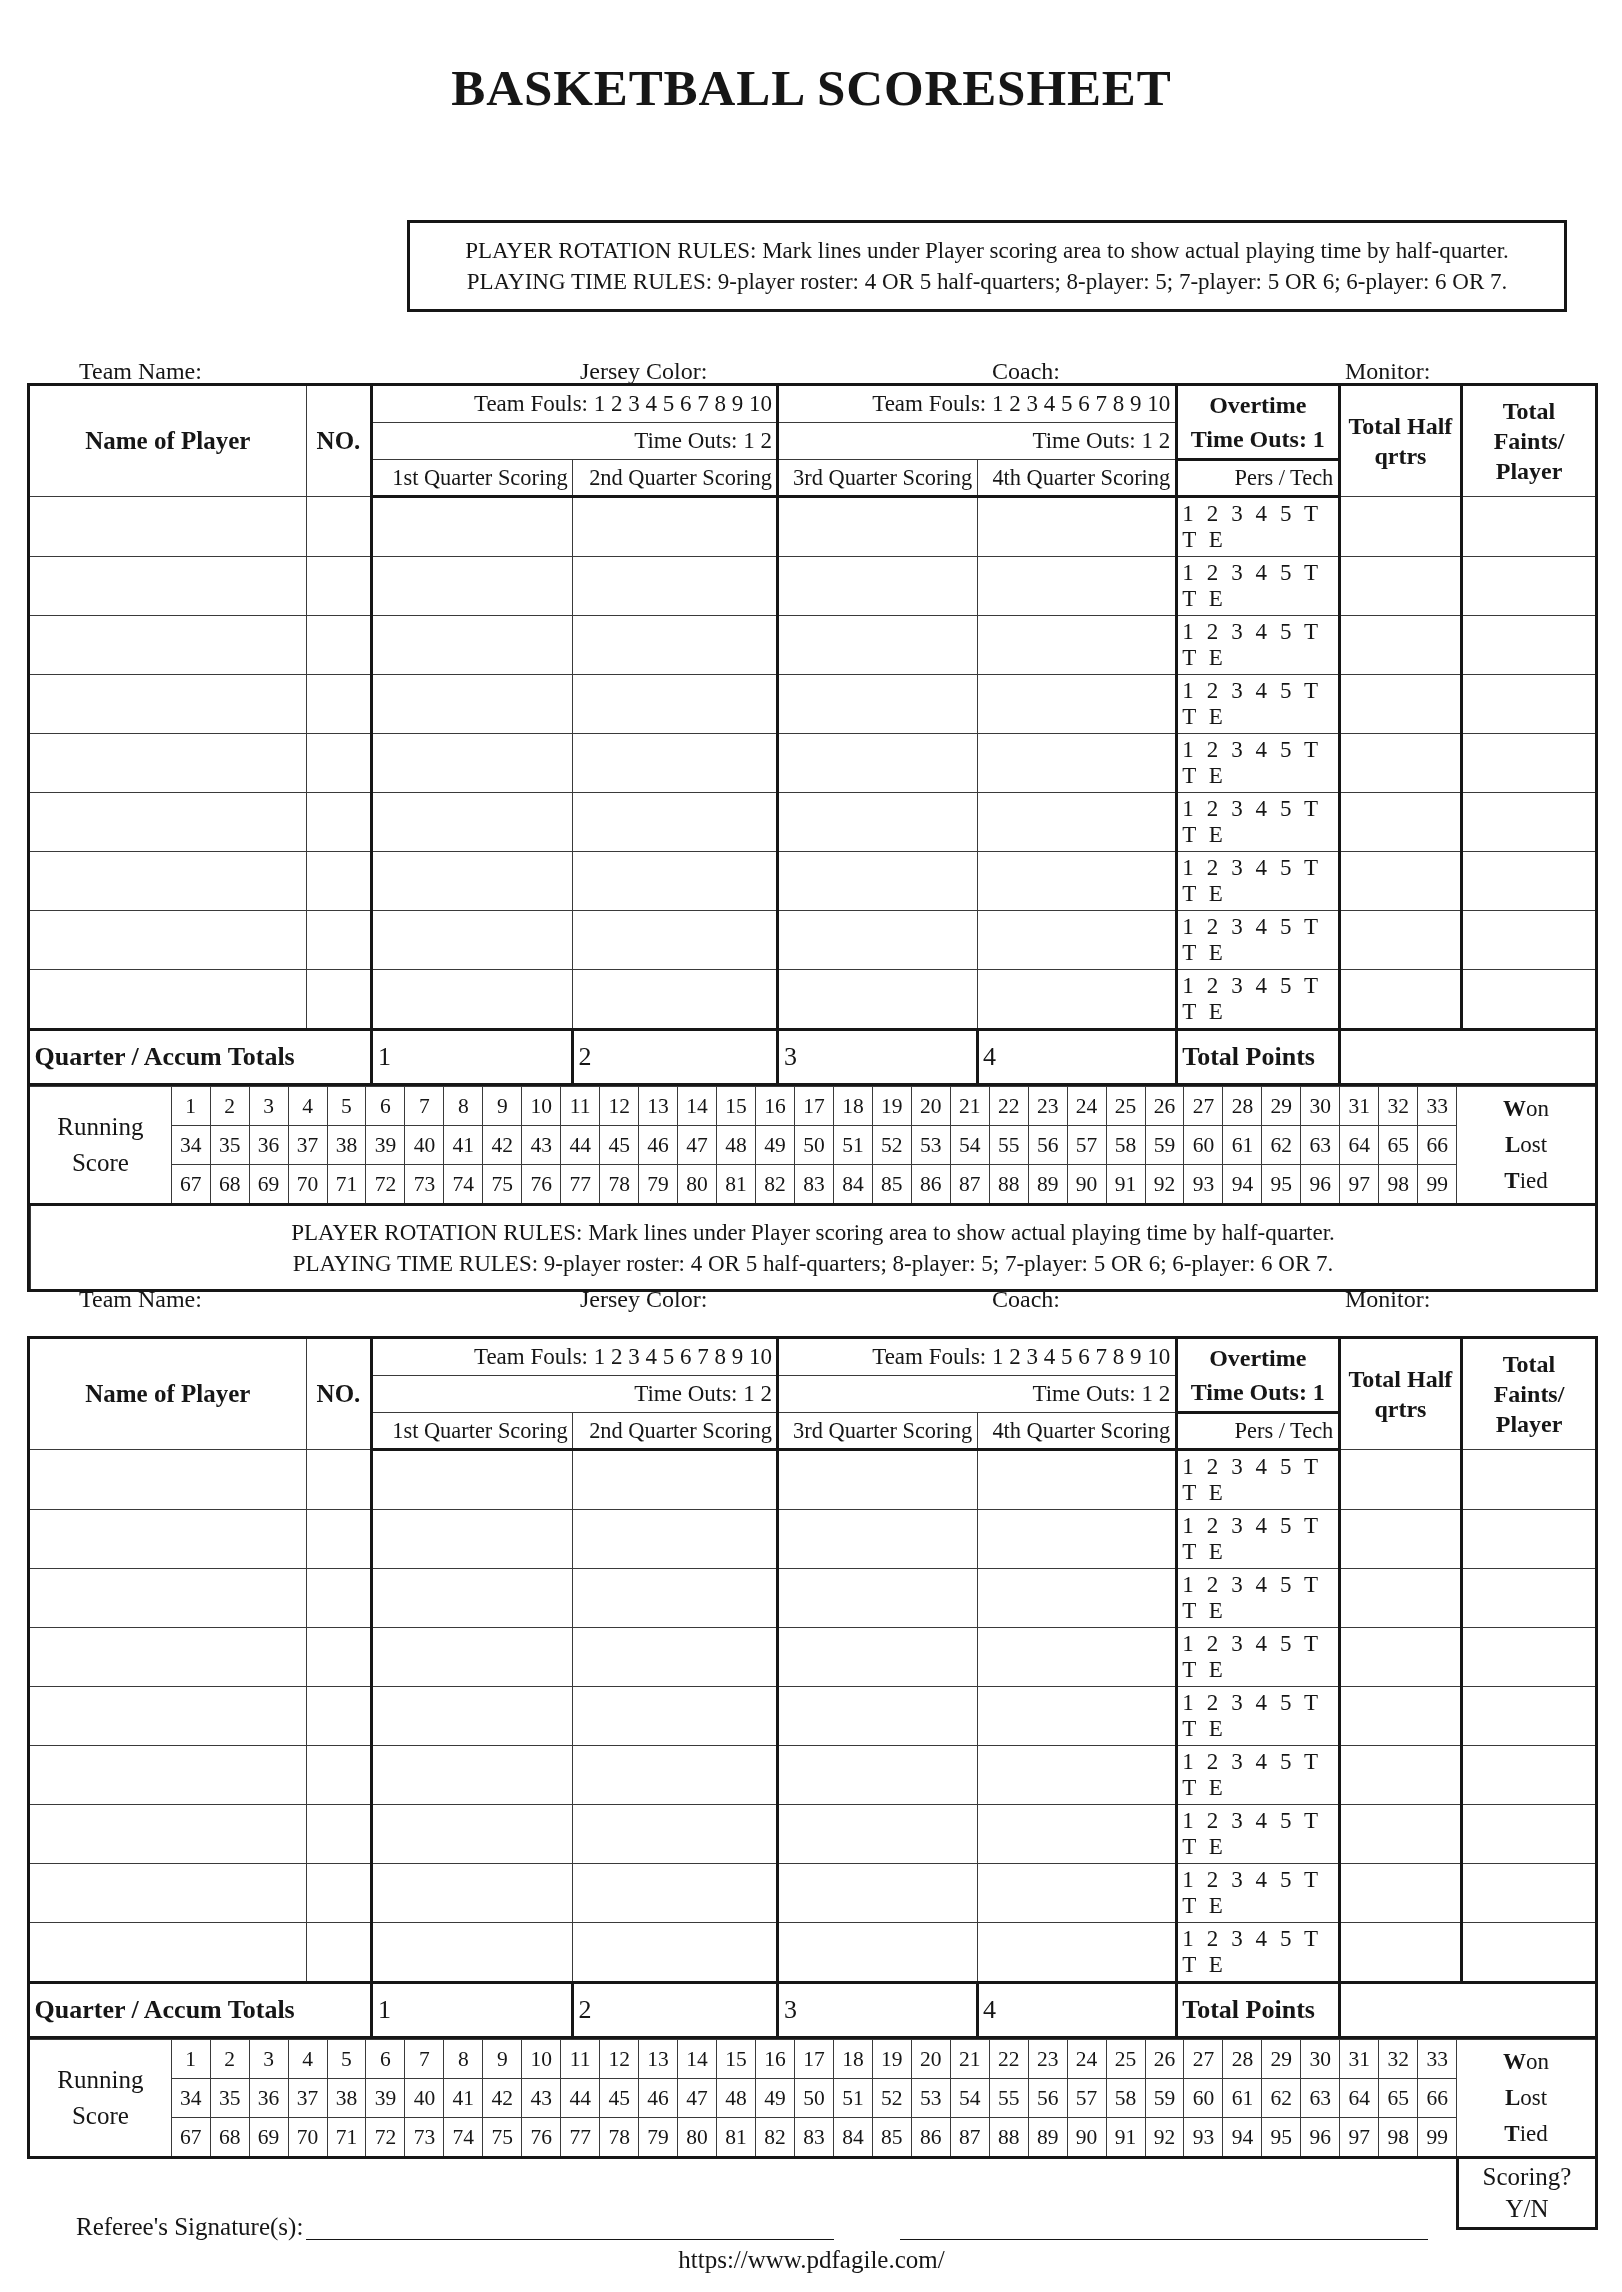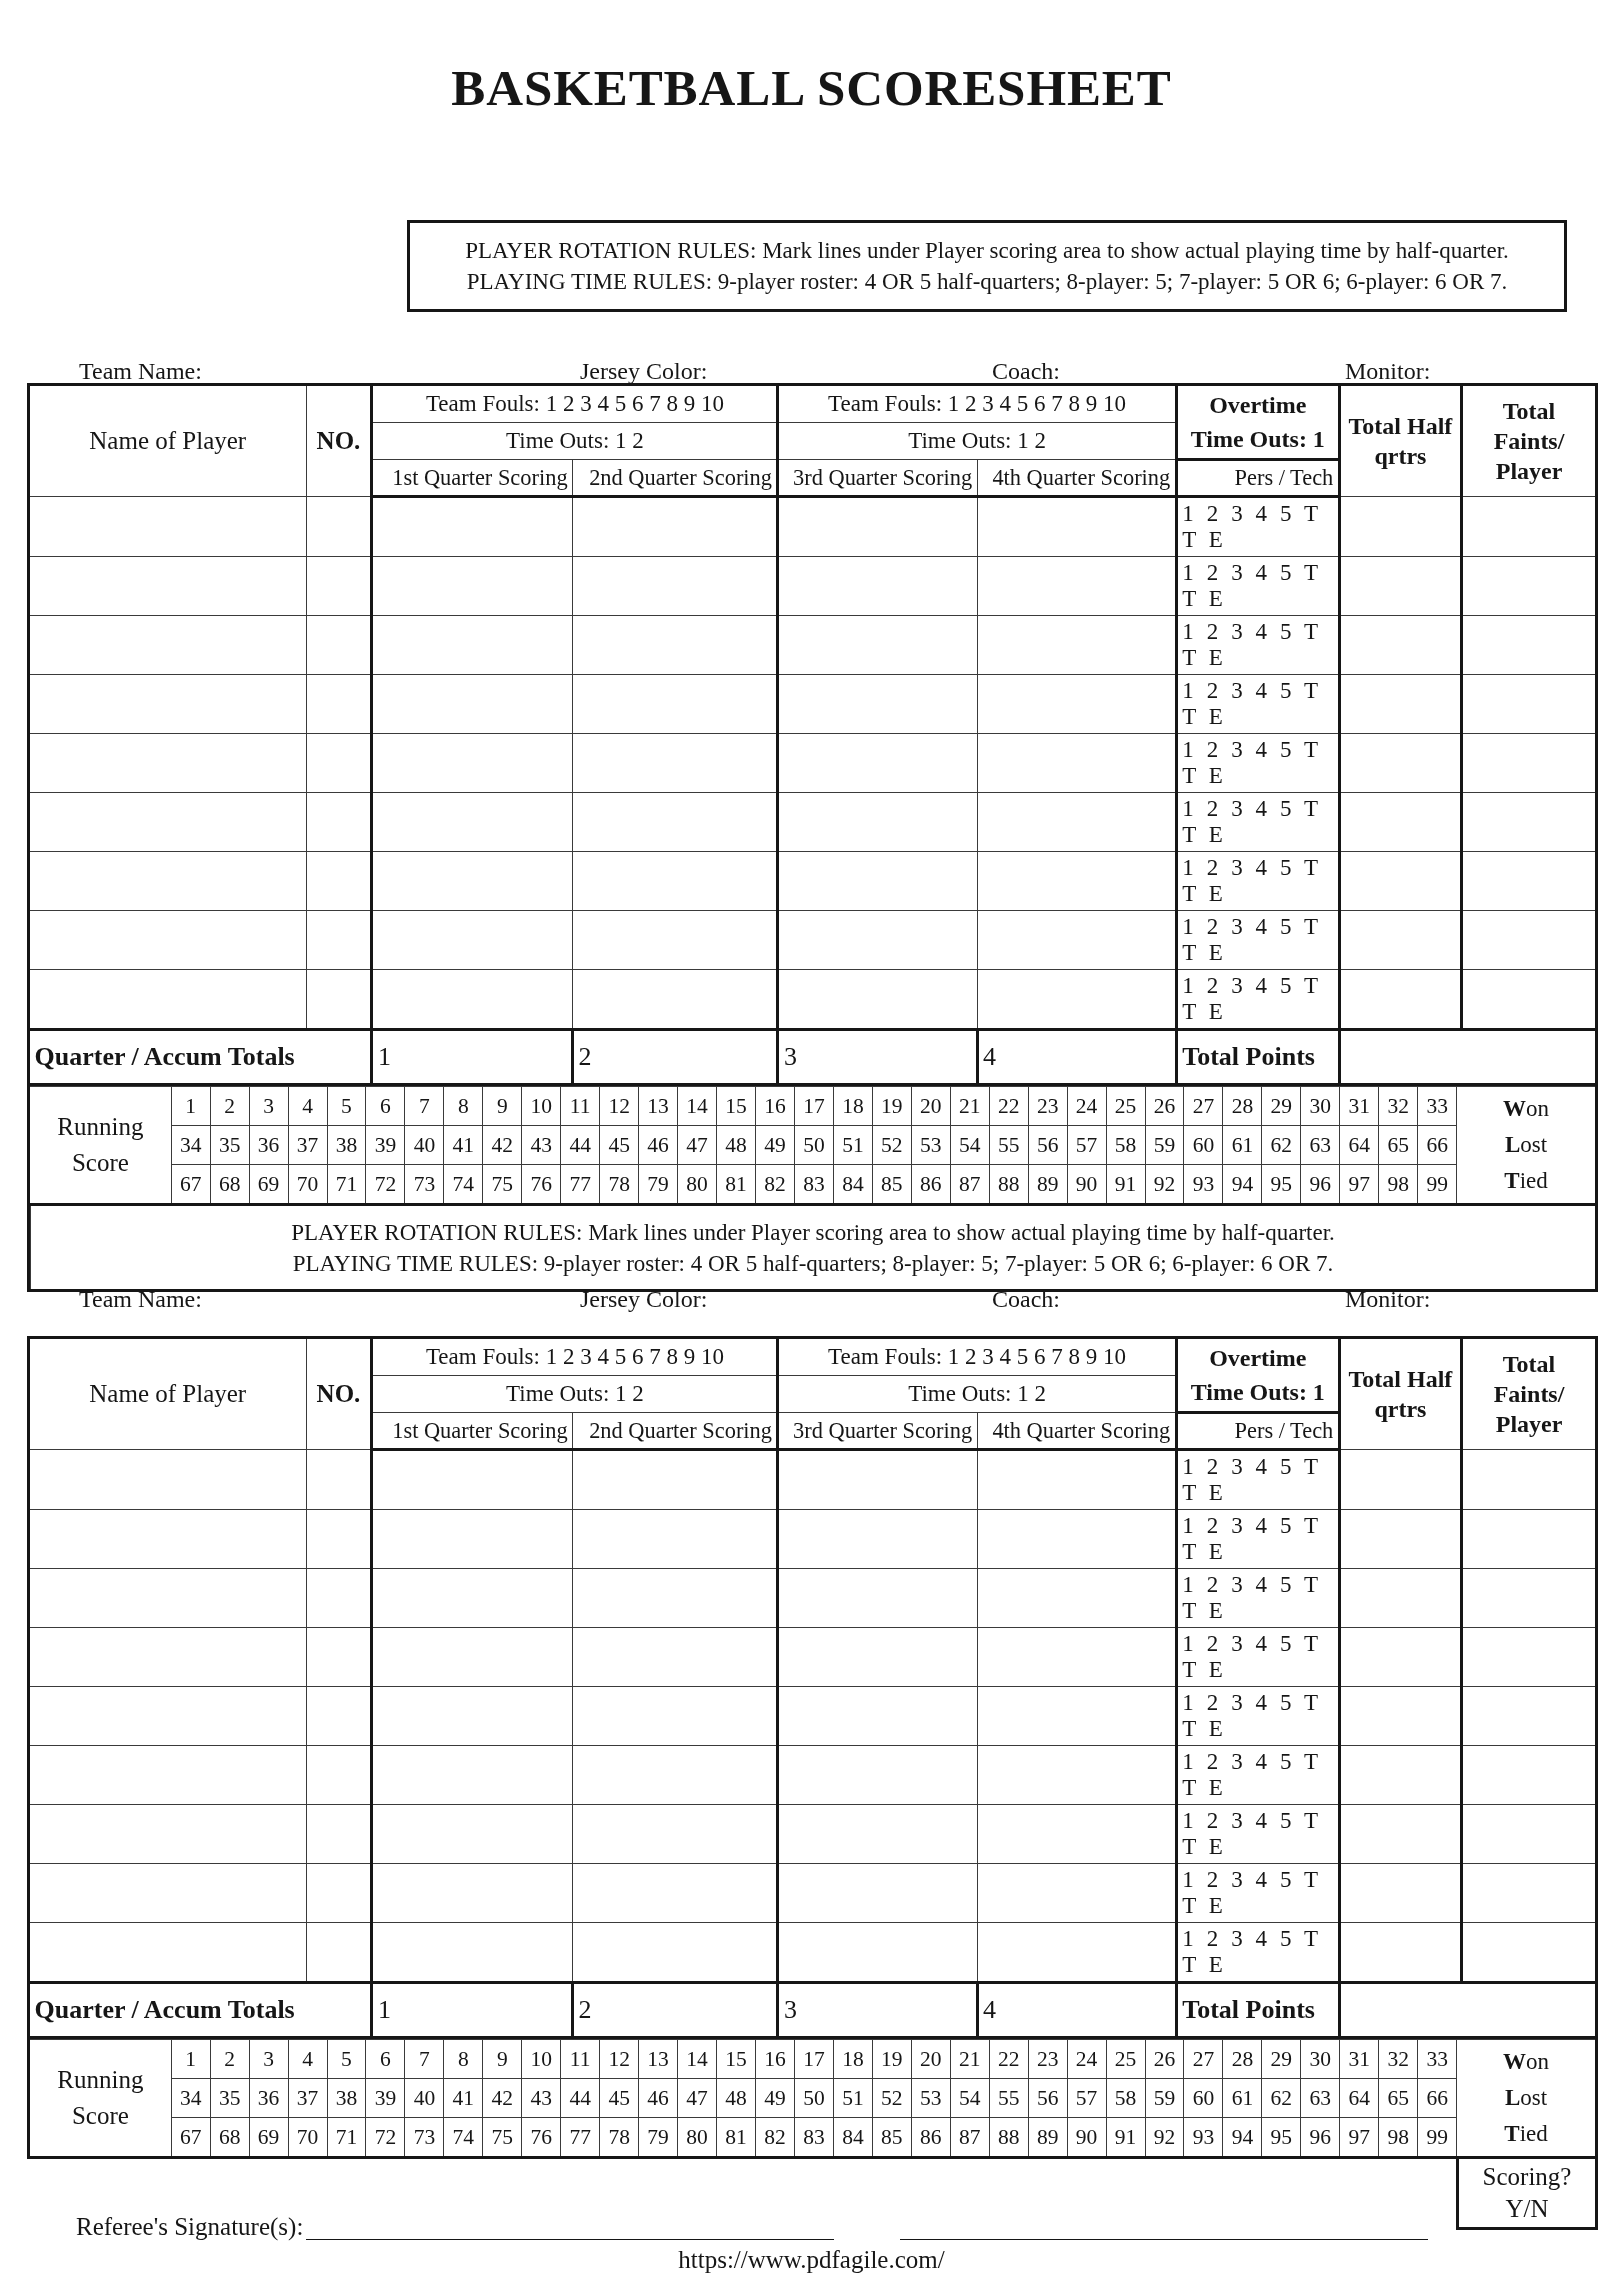--- a/index.html
+++ b/index.html
@@ -23,23 +23,23 @@
   .ti-team{position:absolute;left:52px;} .ti-jersey{position:absolute;left:553px;}
   .ti-coach{position:absolute;left:965px;} .ti-monitor{position:absolute;left:1318px;}
   table{border-collapse:collapse;width:100%;table-layout:fixed;}
   .main{border:3.6px solid #161616;}
   .main td{border:0.9px solid #3a3a3a;padding:0 4.5px;overflow:hidden;}
   .tL{border-left:3.6px solid #161616 !important;}
   .tT{border-top:3.6px solid #161616 !important;}
   .tB{border-bottom:3.6px solid #161616 !important;}
   .h1 td,.h2 td{height:36px;}
   .h3 td{height:34px;text-align:right;}
-  .h-name{font-size:25px;font-weight:normal;text-align:center;}
+  .h-name{font-size:25px;font-weight:bold;text-align:center;}
   .h-no{font-size:25px;font-weight:bold;text-align:center;}
-  .h-fouls,.h-to{font-size:23px;text-align:center;}
+  .h-fouls,.h-to{font-size:23px;text-align:right;}
   .h-ot{font-size:24px;font-weight:bold;text-align:center;line-height:34px;padding:0 1.8px;}
   .h-half,.h-flt{font-size:24px;font-weight:bold;text-align:center;line-height:30px;padding:0 1.8px;}
   .h-q{font-size:22.4px;text-align:left;padding:0 1.8px;}
   .h-pers{font-size:22.4px;text-align:left;}
   .prow td{height:58px;}
   .p-fouls{font-size:23px;letter-spacing:3.6px;padding-left:7.2px;}
   .totals td{height:52px;}
   .tt-label{font-size:26px;font-weight:bold;padding-left:14.3px;}
   .tt-q{font-size:26px;padding-left:49px;}
   .tt-pts{font-size:26px;font-weight:bold;padding-left:3.6px;}

